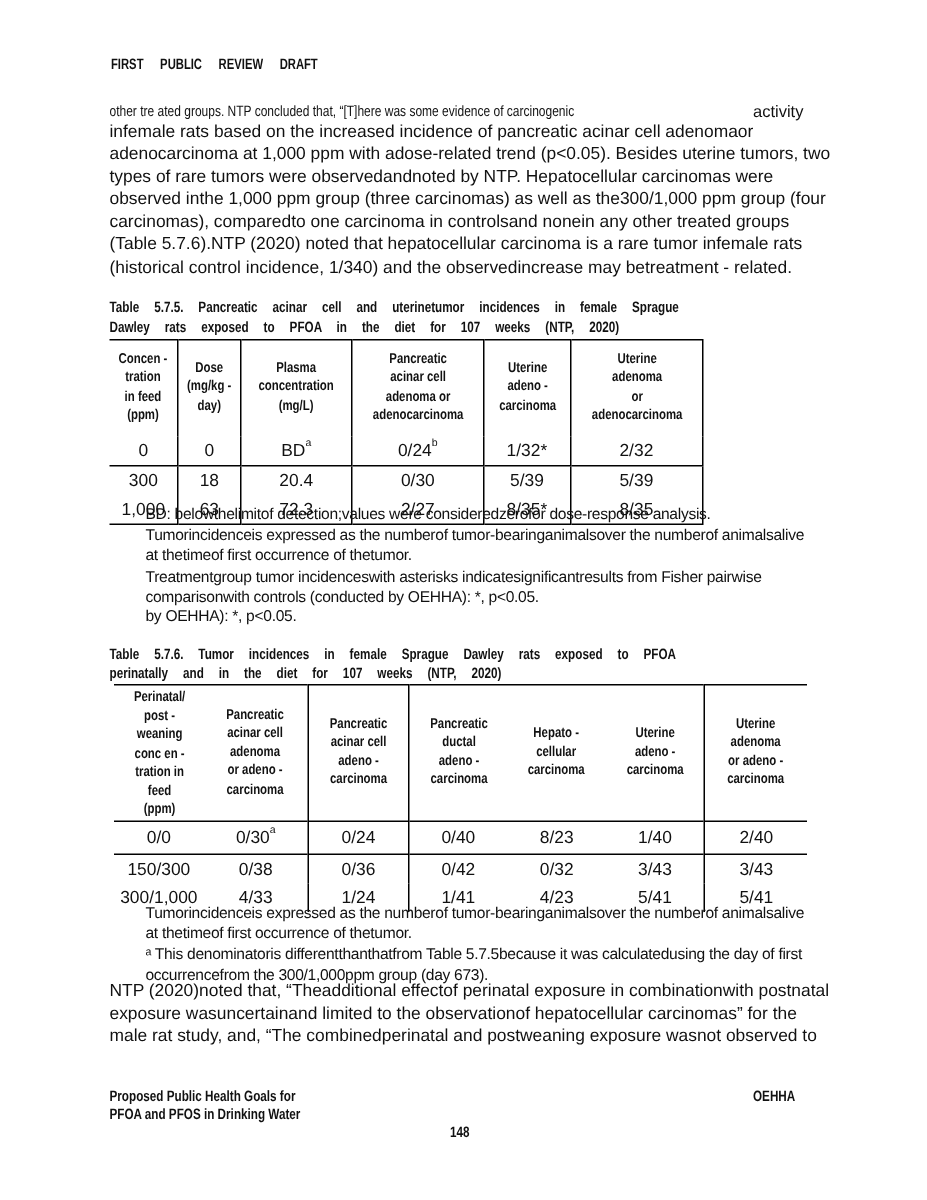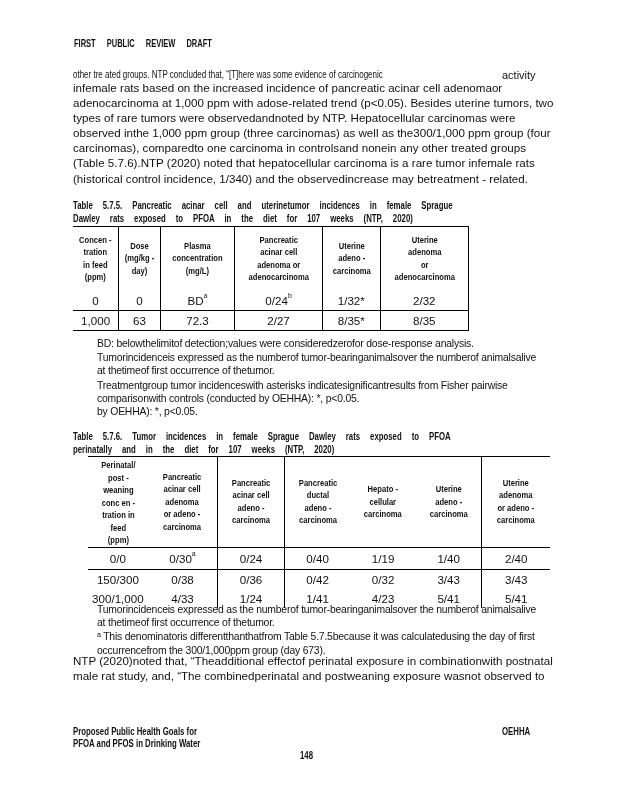--- a/index.html
+++ b/index.html
@@ -74,20 +74,28 @@
   </tr>
   <tr class="cell" style="border-bottom:1px solid #000;">
     <td class="cell">0</td>
     <td class="cell" style="border-left:1px solid #000;">0</td>
     <td class="cell" style="border-left:1px solid #000;"><span>BD</span><sup>a</sup></td>
     <td class="cell" style="border-left:1px solid #000;"><span>0/24</span><sup>b</sup></td>
     <td class="cell" style="border-left:1px solid #000;">1/32*</td>
     <td class="cell" style="border-left:1px solid #000; border-right:1px solid #000;">2/32</td>
   </tr>
   <tr>
+    <td class="cell">300</td>
+    <td class="cell" style="border-left:1px solid #000;">18</td>
+    <td class="cell" style="border-left:1px solid #000;">20.4</td>
+    <td class="cell" style="border-left:1px solid #000;">0/30</td>
+    <td class="cell" style="border-left:1px solid #000;">5/39</td>
+    <td class="cell" style="border-left:1px solid #000; border-right:1px solid #000;">5/39</td>
+  </tr>
+  <tr>
     <td class="cell">1,000</td>
     <td class="cell" style="border-left:1px solid #000;">63</td>
     <td class="cell" style="border-left:1px solid #000;">72.3</td>
     <td class="cell" style="border-left:1px solid #000;">2/27</td>
     <td class="cell" style="border-left:1px solid #000;margin-left:32px;">8/35*</td>
     <td class="cell" style="border-left:1px solid #000; border-right:1px solid #000;">8/35</td>
   </tr>
 </tbody>
   </table>
 
@@ -98,21 +106,21 @@
   <span class="line" style="margin-top:1px;">Treatmentgroup tumor incidenceswith asterisks  indicatesignificantresults  from Fisher pairwise</span>
   <span class="line">comparisonwith controls (conducted by OEHHA): *, p&lt;0.05.</span>
   <span class="line">by OEHHA): *, p&lt;0.05.</span>
 </div>
 
 <div class="abs caption" style="top:431px;">
   <div>Table    5.7.6.    Tumor       incidences        in  female      Sprague       Dawley       rats    exposed       to  PFOA</div>
   <div>perinatally          and   in  the   diet   for   107   weeks     (NTP,     2020)</div>
 </div>
 
-<table style="left:88px; top:456px; width:462px; border-top:1px solid #000;">
+<table style="left:76px; top:456px; width:462px; border-top:1px solid #000;">
   <tbody>
       <tr style="height:90px; border-bottom:1px solid #000;">
     <td style="width:60px; vertical-align:top;"><span class="th-narrow" style="padding-top:2px;">Perinatal/
 post   -
 weaning
 conc    en -
 tration      in
 feed
 (ppm)</span></td>
     <td style="width:70px;"><span class="th-narrow">Pancreatic
@@ -137,21 +145,21 @@
     <td style="width:68px; border-left:1px solid #000;"><span class="th-narrow">Uterine
 adenoma
 or  adeno      -
 carcinoma</span></td>
   </tr>
   <tr style="border-bottom:1px solid #000;">
     <td class="cell" style="height:21px;">0/0</td>
     <td class="cell"><span>0/30</span><sup>a</sup></td>
     <td class="cell" style="border-left:1px solid #000;">0/24</td>
     <td class="cell" style="border-left:1px solid #000;">0/40</td>
-    <td class="cell">1/19</td>
+    <td class="cell">8/23</td>
     <td class="cell">1/40</td>
     <td class="cell" style="border-left:1px solid #000;">2/40</td>
   </tr>
   <tr>
     <td class="cell">150/300</td>
     <td class="cell">0/38</td>
     <td class="cell" style="border-left:1px solid #000;">0/36</td>
     <td class="cell" style="border-left:1px solid #000;">0/42</td>
     <td class="cell">0/32</td>
     <td class="cell">3/43</td>
@@ -171,20 +179,21 @@
 
 <div class="abs note" style="top:603px;">
   <span class="line">Tumorincidenceis expressed  as the numberof tumor-bearinganimalsover the numberof animalsalive</span>
   <span class="line">at thetimeof first occurrence of thetumor.</span>
   <span class="line" style="margin-top:1px;">ᵃ This denominatoris differentthanthatfrom Table  5.7.5because  it was calculatedusing the day of first</span>
   <span class="line">occurrencefrom the 300/1,000ppm group (day 673).</span>
 </div>
 
 <div class="abs para" style="top:653px;">
   <span class="line">NTP (2020)noted that, “Theadditional effectof perinatal exposure in combinationwith postnatal</span>
+  <span class="line">exposure wasuncertainand limited to the observationof hepatocellular carcinomas”  for the</span>
   <span class="line">male rat study, and, “The combinedperinatal  and postweaning exposure wasnot observed to</span>
 </div>
 
 <div class="abs footer" style="left:73px; top:726px; line-height:12px;">
   <div>Proposed      Public    Health    Goals    for</div>
   <div>PFOA     and    PFOS    in  Drinking       Water</div>
 </div>
 <div class="abs footer" style="left:502px; top:726px;">OEHHA</div>
 <div class="abs footer" style="left:300px; top:750px;">148</div>
 

